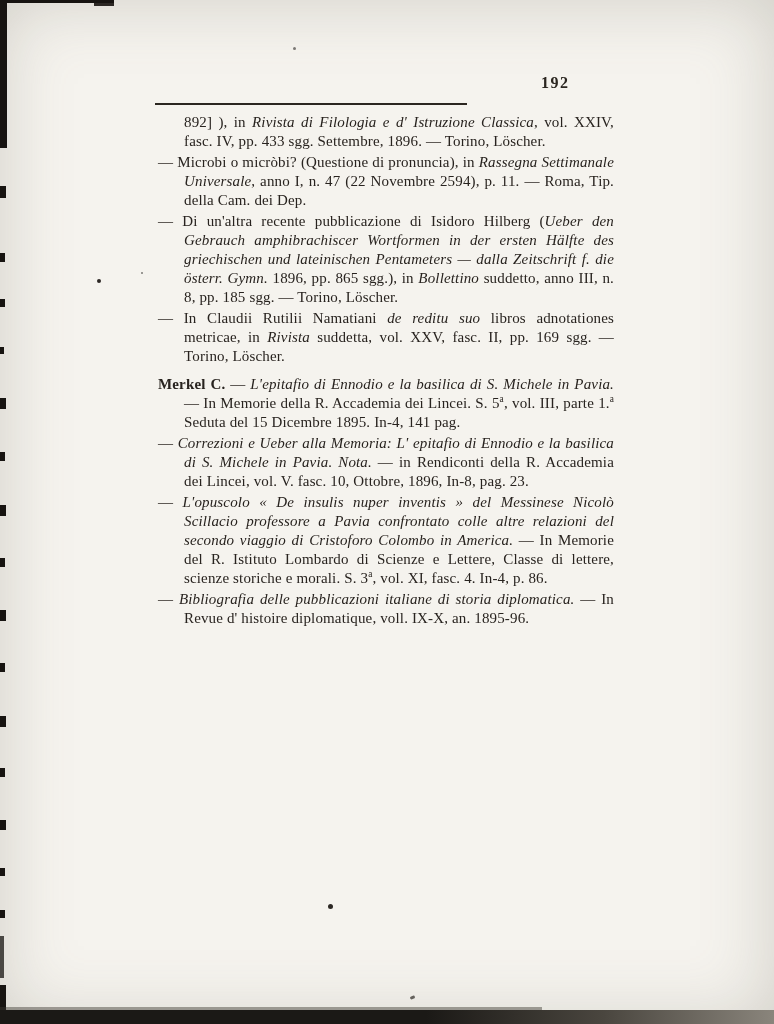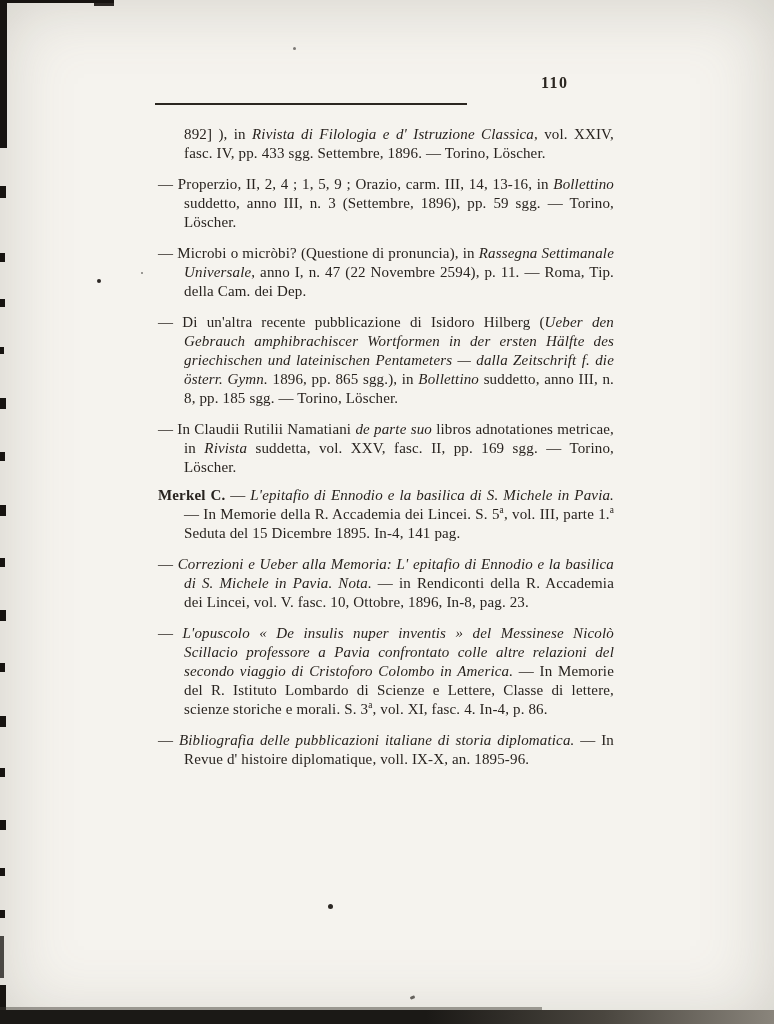--- a/index.html
+++ b/index.html
@@ -34,21 +34,21 @@
   .text-block {
     position: absolute;
     top: 113px;
     left: 158px;
     width: 456px;
     font-size: 15px;
     line-height: 19px;
     letter-spacing: 0.15px;
   }
   .entry {
-    margin: 12px 0 2px 0;
+    margin: 0 0 2px 0;
     padding-left: 26px;
     text-indent: -26px;
     text-align: justify;
   }
   .entry.cont { text-indent: 0; }
   .entry.gap { margin-top: 9px; }
   .s-i { font-style: italic; }
   .s-b { font-weight: bold; }
   sup.s-sup { font-size: 0.62em; line-height: 0; }
   
@@ -116,28 +116,27 @@
 
   <div class="edge-bottom-shadow"></div>
   <div class="edge-bottom"></div>
 
   <div class="speck" style="top:904px; left:328px; width:5px; height:5px;"></div>
   <div class="speck" style="top:279px; left:97px; width:4px; height:4px;"></div>
   <div class="speck" style="top:47px; left:293px; width:3px; height:3px; opacity:.6;"></div>
   <div class="speck" style="top:996px; left:410px; width:5px; height:3px; opacity:.7; border-radius:2px; transform:rotate(-20deg);"></div>
   <div class="speck" style="top:272px; left:141px; width:2px; height:2px; opacity:.6;"></div>
 
-  <div class="page-number">110</div>
+  <div class="page-number">192</div>
   <div class="header-rule"></div>
 
   <div class="text-block">
       <p class="entry cont"><span class="s-n">892] ), in </span><span class="s-i">Rivista di Filologia e d' Istruzione Classica</span><span class="s-n">, vol. XXIV, fasc. IV, pp. 433 sgg. Settembre, 1896. — Torino, Löscher.</span></p>
-      <p class="entry"><span class="s-n">— Properzio, II, 2, 4 ; 1, 5, 9 ; Orazio, carm. III, 14, 13-16, in </span><span class="s-i">Bollettino</span><span class="s-n"> suddetto, anno III, n. 3 (Settembre, 1896), pp. 59 sgg. — Torino, Löscher.</span></p>
       <p class="entry"><span class="s-n">— Microbi o micròbi? (Questione di pronuncia), in </span><span class="s-i">Rassegna Settimanale Universale</span><span class="s-n">, anno I, n. 47 (22 Novembre 2594), p. 11. — Roma, Tip. della Cam. dei Dep.</span></p>
       <p class="entry"><span class="s-n">— Di un'altra recente pubblicazione di Isidoro Hilberg (</span><span class="s-i">Ueber den Gebrauch amphibrachiscer Wortformen in der ersten Hälfte des griechischen und lateinischen Pentameters — dalla Zeitschrift f. die österr. Gymn.</span><span class="s-n"> 1896, pp. 865 sgg.), in </span><span class="s-i">Bollettino</span><span class="s-n"> suddetto, anno III, n. 8, pp. 185 sgg. — Torino, Löscher.</span></p>
-      <p class="entry"><span class="s-n">— In Claudii Rutilii Namatiani </span><span class="s-i">de parte suo</span><span class="s-n"> libros adnotationes metricae, in </span><span class="s-i">Rivista</span><span class="s-n"> suddetta, vol. XXV, fasc. II, pp. 169 sgg. — Torino, Löscher.</span></p>
+      <p class="entry"><span class="s-n">— In Claudii Rutilii Namatiani </span><span class="s-i">de reditu suo</span><span class="s-n"> libros adnotationes metricae, in </span><span class="s-i">Rivista</span><span class="s-n"> suddetta, vol. XXV, fasc. II, pp. 169 sgg. — Torino, Löscher.</span></p>
       <p class="entry gap"><span class="s-b">Merkel C.</span><span class="s-n"> — </span><span class="s-i">L'epitafio di Ennodio e la basilica di S. Michele in Pavia.</span><span class="s-n"> — In Memorie della R. Accademia dei Lincei. S. 5</span><sup class="s-sup">a</sup><span class="s-n">, vol. III, parte 1.</span><sup class="s-sup">a</sup><span class="s-n"> Seduta del 15 Dicembre 1895. In-4, 141 pag.</span></p>
       <p class="entry"><span class="s-n">— </span><span class="s-i">Correzioni e Ueber alla Memoria: L' epitafio di Ennodio e la basilica di S. Michele in Pavia. Nota.</span><span class="s-n"> — in Rendiconti della R. Accademia dei Lincei, vol. V. fasc. 10, Ottobre, 1896, In-8, pag. 23.</span></p>
       <p class="entry"><span class="s-n">— </span><span class="s-i">L'opuscolo « De insulis nuper inventis » del Messinese Nicolò Scillacio professore a Pavia confrontato colle altre relazioni del secondo viaggio di Cristoforo Colombo in America.</span><span class="s-n"> — In Memorie del R. Istituto Lombardo di Scienze e Lettere, Classe di lettere, scienze storiche e morali. S. 3</span><sup class="s-sup">a</sup><span class="s-n">, vol. XI, fasc. 4. In-4, p. 86.</span></p>
       <p class="entry"><span class="s-n">— </span><span class="s-i">Bibliografia delle pubblicazioni italiane di storia diplomatica.</span><span class="s-n"> — In Revue d' histoire diplomatique, voll. IX-X, an. 1895-96.</span></p>
     </div>
 
 </div>
 
 </body></html>

